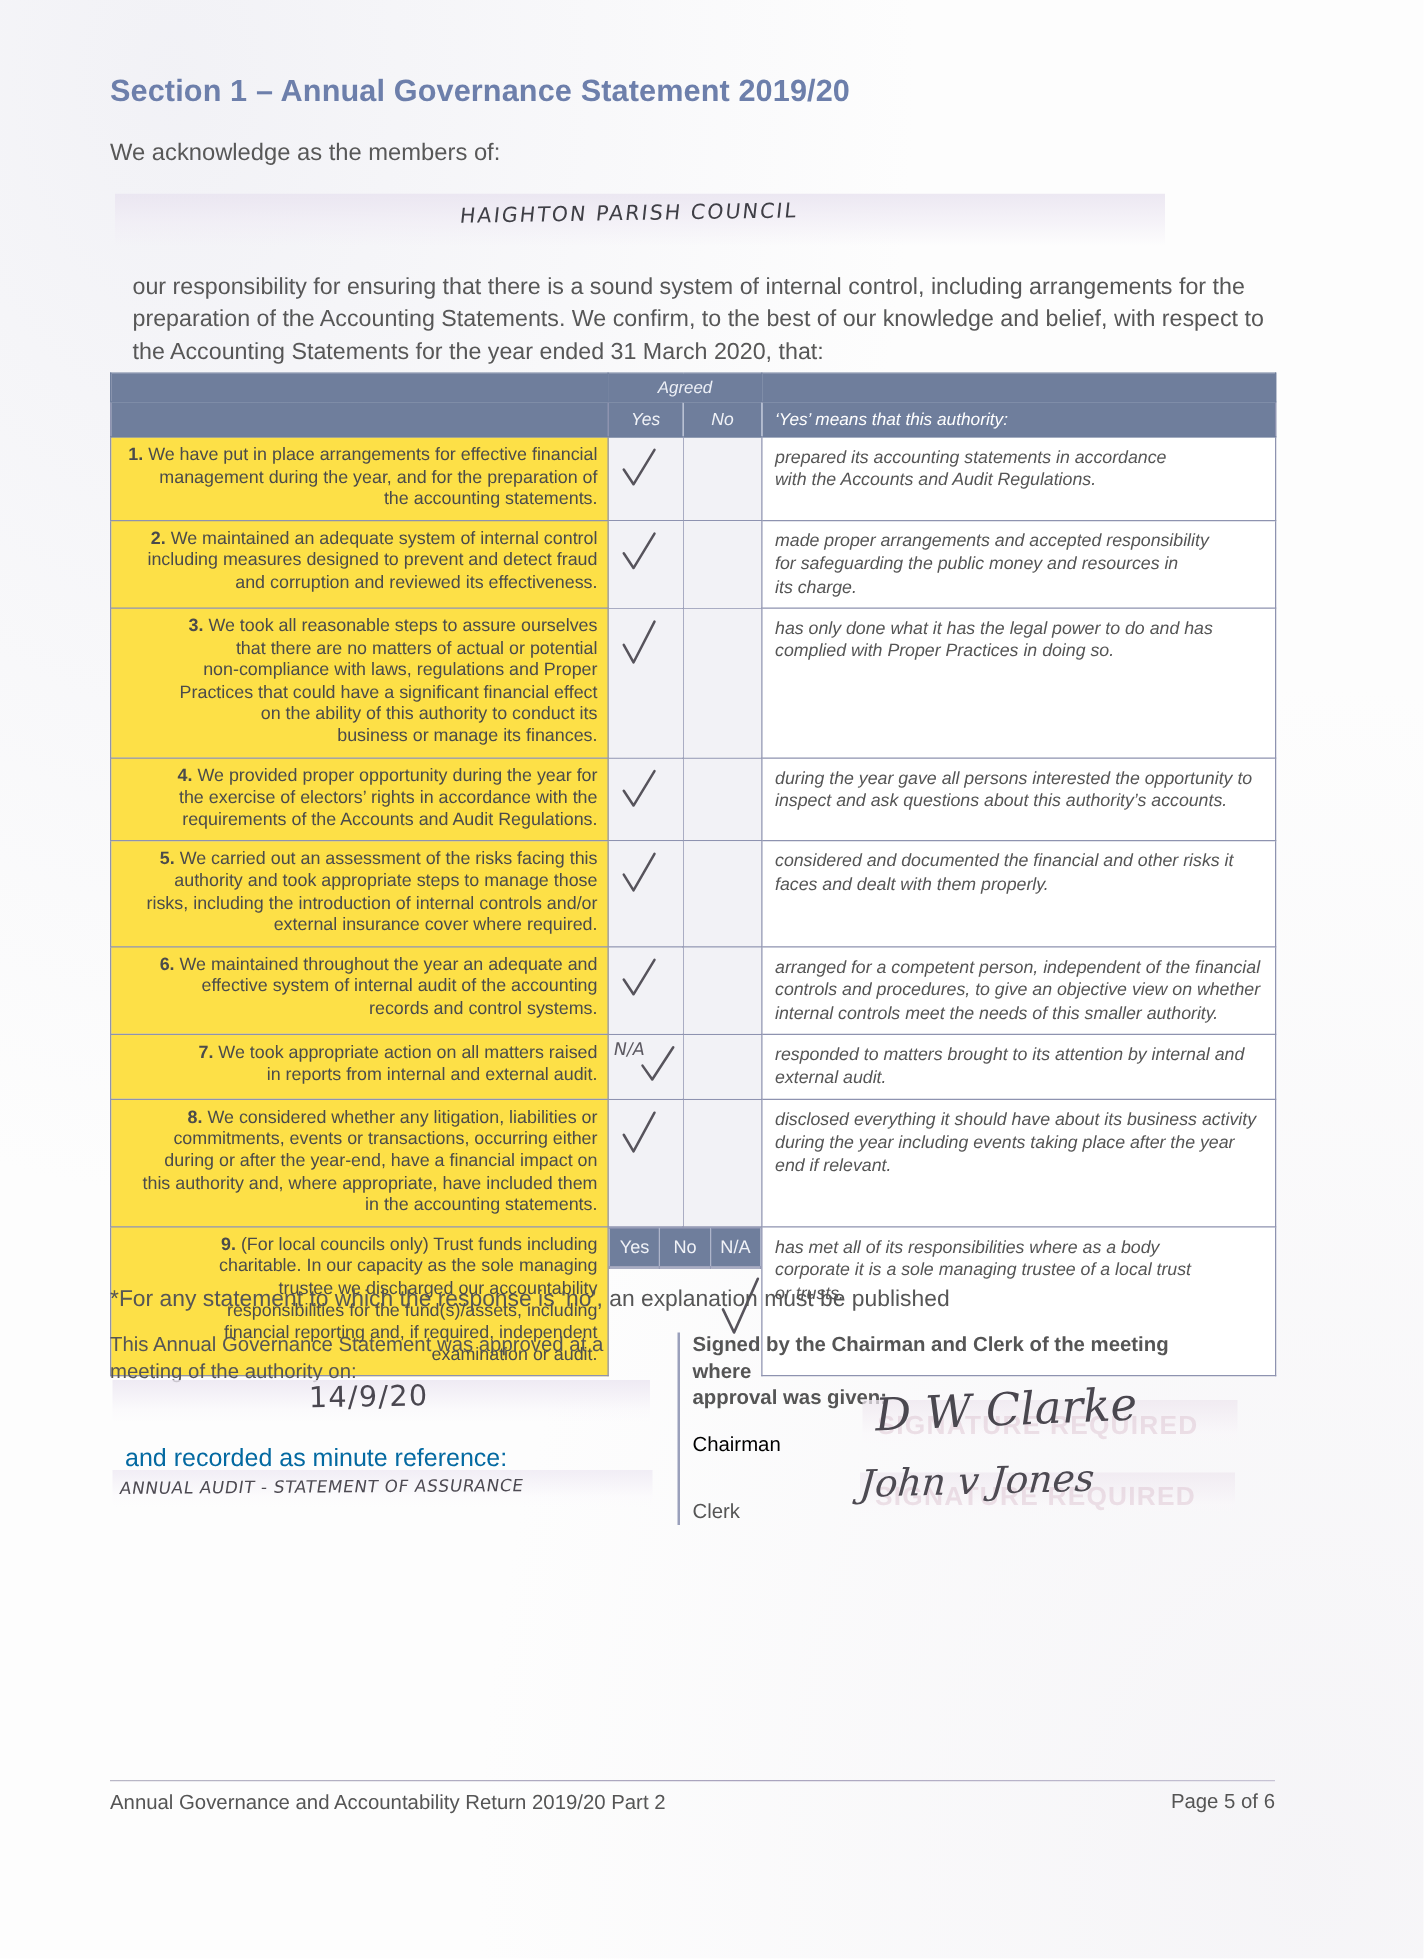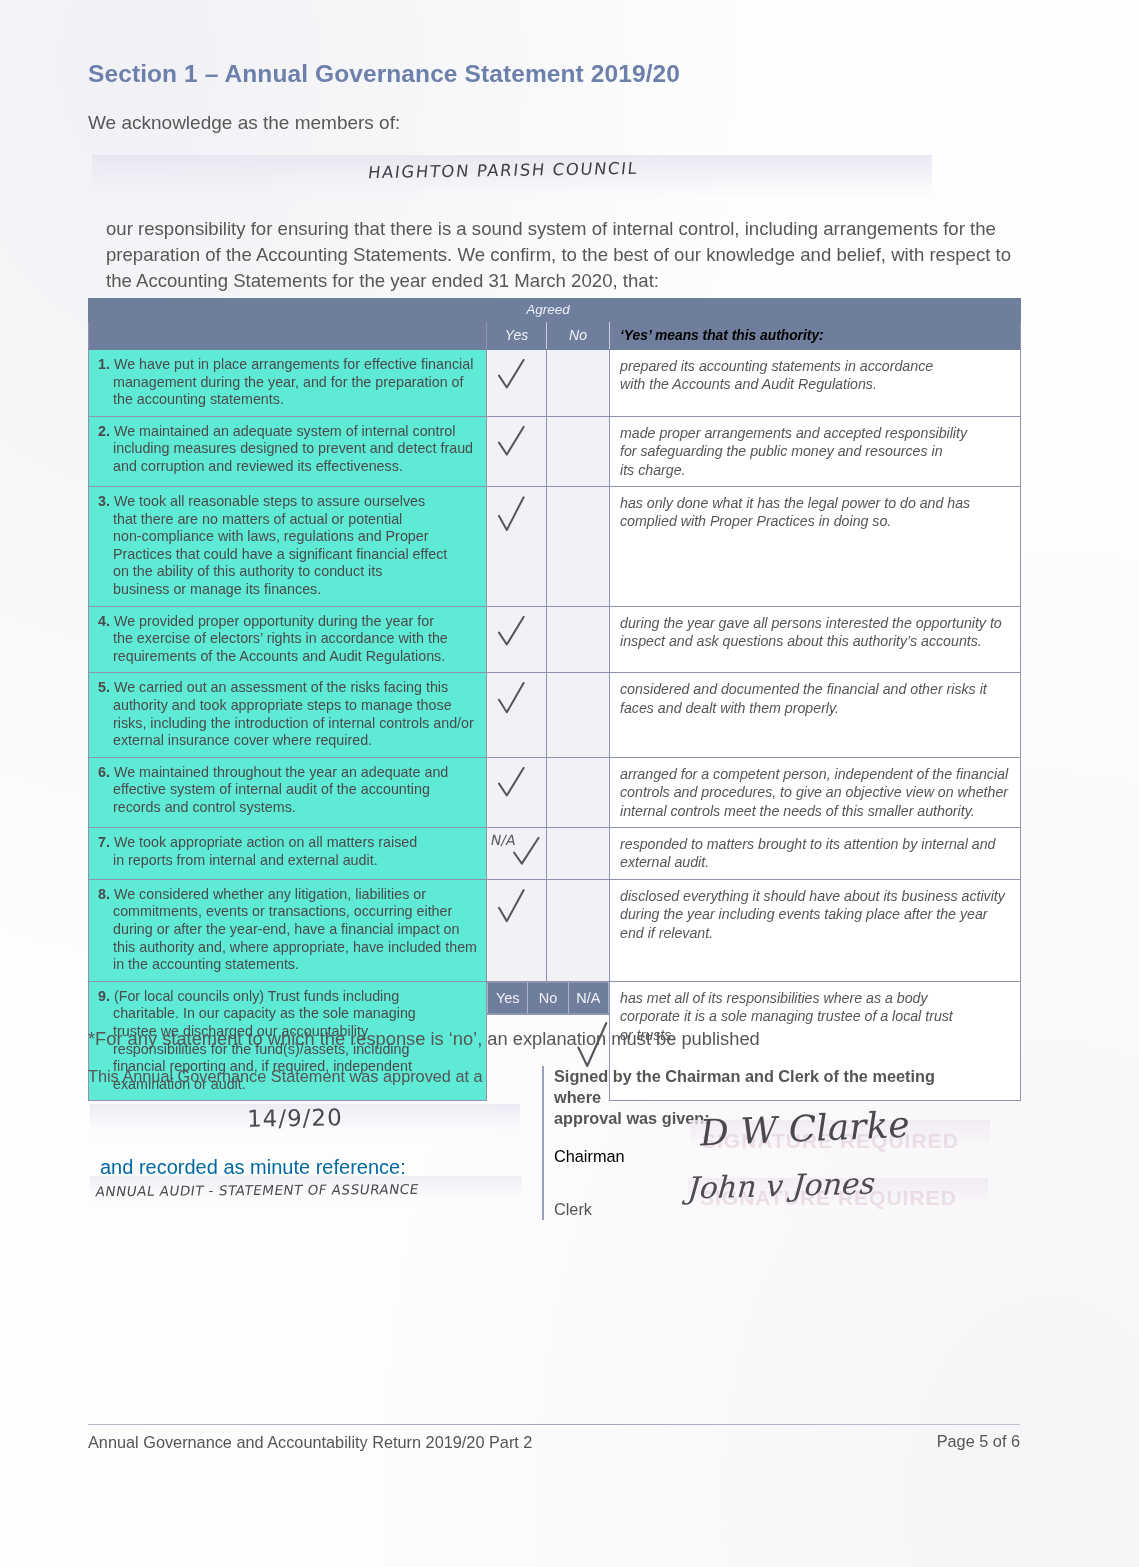--- a/index.html
+++ b/index.html
@@ -116,34 +116,34 @@
     color: #f0f2f7;
     font-size: 14px;
     font-style: italic;
     text-align: center;
     line-height: 27px;
     border-left: 1px solid #c9cfe0 !important;
     border-right: 1px solid #c9cfe0 !important;
     border-top: 1px solid #c9cfe0 !important;
   }
   .hdr-means {
-    color: #000000;
+    color: #ffffff;
     font-size: 13.8px;
     font-style: italic;
     line-height: 27px;
     padding-left: 10px !important;
     border-left: 1px solid #c9cfe0 !important;
-    font-weight: bold;
   }
   .stmt {
     font-size: 14.3px;
     line-height: 17.6px;
     color: #4b4b4b;
     padding: 6px 8px 7px 9px !important;
-    background: #5eead4;
+    background: #fde047;
+    text-align: right;
   }
   .stmt .num { font-weight: bold; }
   .stmt .body { display: inline; }
   .stmt .ind { display: block; padding-left: 15px; }
   .col-yes, .col-no, .col-na {
     background: #f2f2f6;
     position: relative;
   }
   .means {
     font-size: 14.2px;
@@ -550,20 +550,21 @@
             <div>or trusts.</div>
           </td>
         </tr>
       </tbody>
   </table>
 
   <div class="footnote">*For any statement to which the response is ‘no’, an explanation must be published</div>
 
   <div class="signoff-left">
     <div>This Annual Governance Statement was approved at a</div>
+    <div>meeting of the authority on:</div>
   </div>
 
   <div class="signoff-divider"></div>
 
   <div class="signoff-right">
     <div>Signed by the Chairman and Clerk of the meeting where</div>
     <div>approval was given:</div>
   </div>
 
   <div class="band-date"></div>

